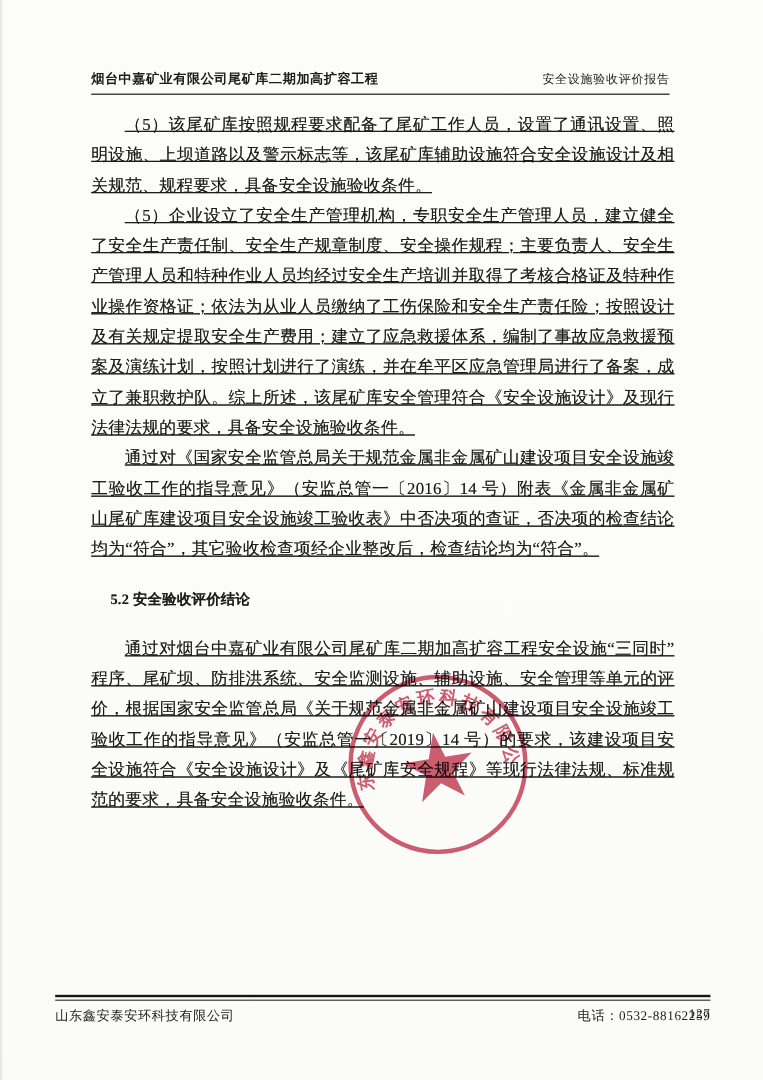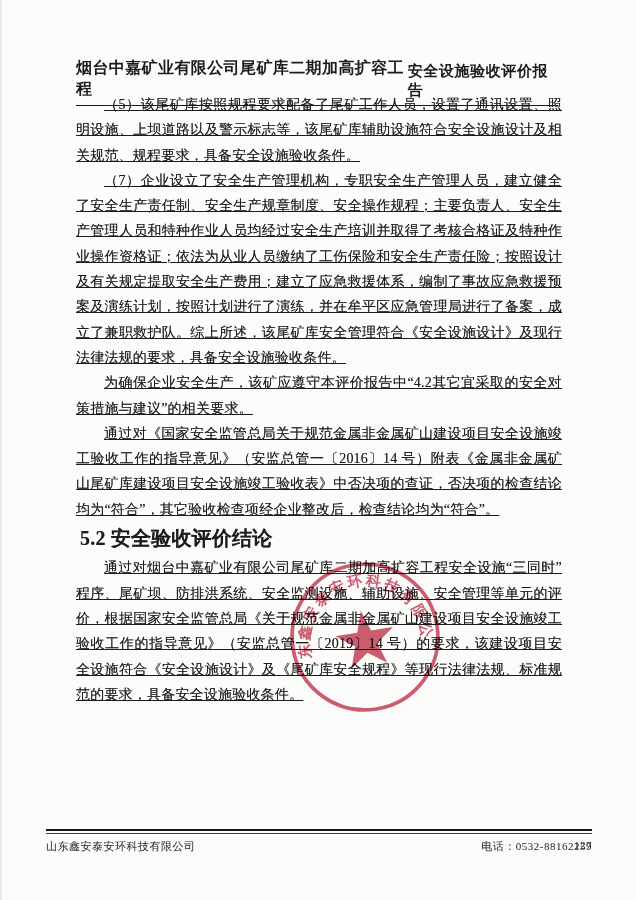--- a/index.html
+++ b/index.html
@@ -16,32 +16,32 @@
   .page::before{
     content:"";position:absolute;left:0;top:0;bottom:0;width:3px;
     background:linear-gradient(90deg,rgba(120,120,120,.18),rgba(120,120,120,0));
   }
   
   .header{
     position:absolute;left:76px;right:78px;top:58px;
     display:flex;justify-content:space-between;align-items:flex-end;
     border-bottom:1.5px solid #1a1a1a;padding-bottom:5px;
   }
-  .header .h-left{font-size:16px;font-weight:bold;letter-spacing:.4px;}
-  .header .h-right{font-size:15px;font-weight:bold;letter-spacing:.6px;}
+  .header .h-left{font-size:11px;font-weight:bold;letter-spacing:.4px;}
+  .header .h-right{font-size:10px;font-weight:normal;letter-spacing:.6px;}
   
   .body-text{
     position:absolute;left:76px;width:486px;top:92px;
     font-size:14px;line-height:25.3px;text-align:justify;
     letter-spacing:.2px;
     text-shadow:0 0 .4px rgba(20,20,20,.55);
   }
   .body-text p{margin:0;text-indent:2em;text-decoration:underline;}
   .body-text h3{
-    margin:4px;font-size:20px;line-height:25.3px;font-weight:bold;
+    margin:16px;font-size:12px;line-height:25.3px;font-weight:bold;
     letter-spacing:.2px;
   }
   
   .stamp{
     position:absolute;left:287px;top:559px;width:156px;height:156px;
     mix-blend-mode:multiply;opacity:.82;
     transform:rotate(-9deg);
     pointer-events:none;
   }
   
@@ -62,22 +62,21 @@
 
 <div class="page">
 
   <div class="header">
     <span class="h-left">烟台中嘉矿业有限公司尾矿库二期加高扩容工程</span>
     <span class="h-right">安全设施验收评价报告</span>
   </div>
 
   <div class="body-text">
     <p>（5）该尾矿库按照规程要求配备了尾矿工作人员，设置了通讯设置、照明设施、上坝道路以及警示标志等，该尾矿库辅助设施符合安全设施设计及相关规范、规程要求，具备安全设施验收条件。</p>
-    <p>（7）企业设立了安全生产管理机构，专职安全生产管理人员，建立健全了安全生产责任制、安全生产规章制度、安全操作规程；主要负责人、安全生产管理人员和特种作业人员均经过安全生产培训并取得了考核合格证及特种作业操作资格证；依法为从业人员缴纳了工伤保险和安全生产责任险；按照设计及有关规定提取安全生产费用；建立了应急救援体系，编制了事故应急救援预案及演练计划，按照计划进行了演练，并在牟平区应急管理局进行了备案，成立了兼职救护队。综上所述，该尾矿库安全管理符合《安全设施设计》及现行法律法规的要求，具备安全设施验收条件。</p>
-    <p>为确保企业安全生产，该矿应遵守本评价报告中“4.2其它宜采取的安全对策措施与建议”的相关要求。</p>
+    <p>（5）企业设立了安全生产管理机构，专职安全生产管理人员，建立健全了安全生产责任制、安全生产规章制度、安全操作规程；主要负责人、安全生产管理人员和特种作业人员均经过安全生产培训并取得了考核合格证及特种作业操作资格证；依法为从业人员缴纳了工伤保险和安全生产责任险；按照设计及有关规定提取安全生产费用；建立了应急救援体系，编制了事故应急救援预案及演练计划，按照计划进行了演练，并在牟平区应急管理局进行了备案，成立了兼职救护队。综上所述，该尾矿库安全管理符合《安全设施设计》及现行法律法规的要求，具备安全设施验收条件。</p>
     <p>通过对《国家安全监管总局关于规范金属非金属矿山建设项目安全设施竣工验收工作的指导意见》（安监总管一〔2016〕14 号）附表《金属非金属矿山尾矿库建设项目安全设施竣工验收表》中否决项的查证，否决项的检查结论均为“符合”，其它验收检查项经企业整改后，检查结论均为“符合”。</p>
     <h3>5.2  安全验收评价结论</h3>
     <p>通过对烟台中嘉矿业有限公司尾矿库二期加高扩容工程安全设施“三同时”程序、尾矿坝、防排洪系统、安全监测设施、辅助设施、安全管理等单元的评价，根据国家安全监管总局《关于规范金属非金属矿山建设项目安全设施竣工验收工作的指导意见》（安监总管一〔2019〕14 号）的要求，该建设项目安全设施符合《安全设施设计》及《尾矿库安全规程》等现行法律法规、标准规范的要求，具备安全设施验收条件。</p>
   </div>
 
   <div class="stamp">
     <svg width="156" height="156" viewBox="0 0 152 152">
       <defs>
         <path id="sealArc" d="M 23.0 95.5 A 55 55 0 1 1 129.0 95.5" fill="none"></path>
       </defs>

